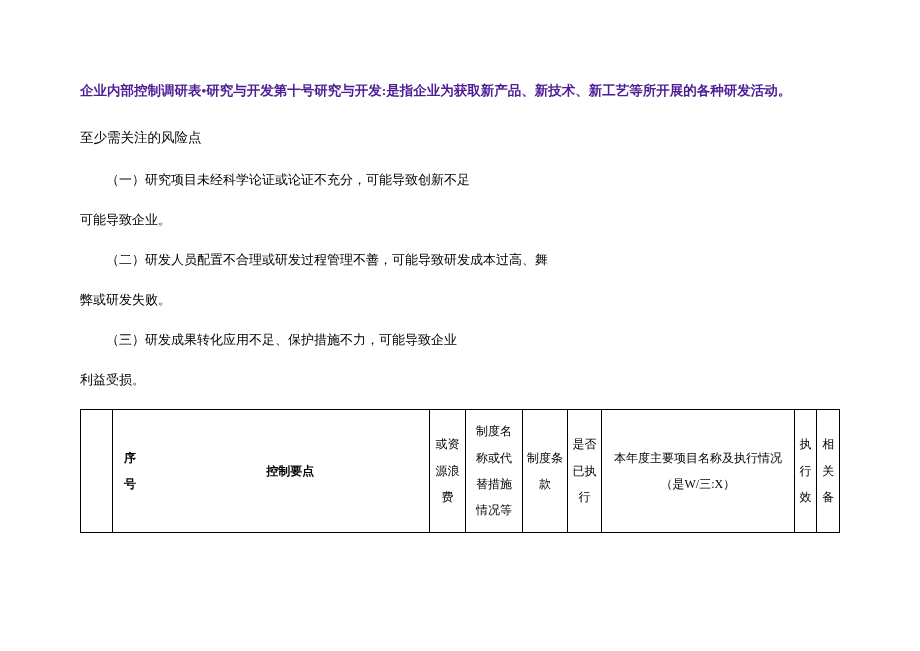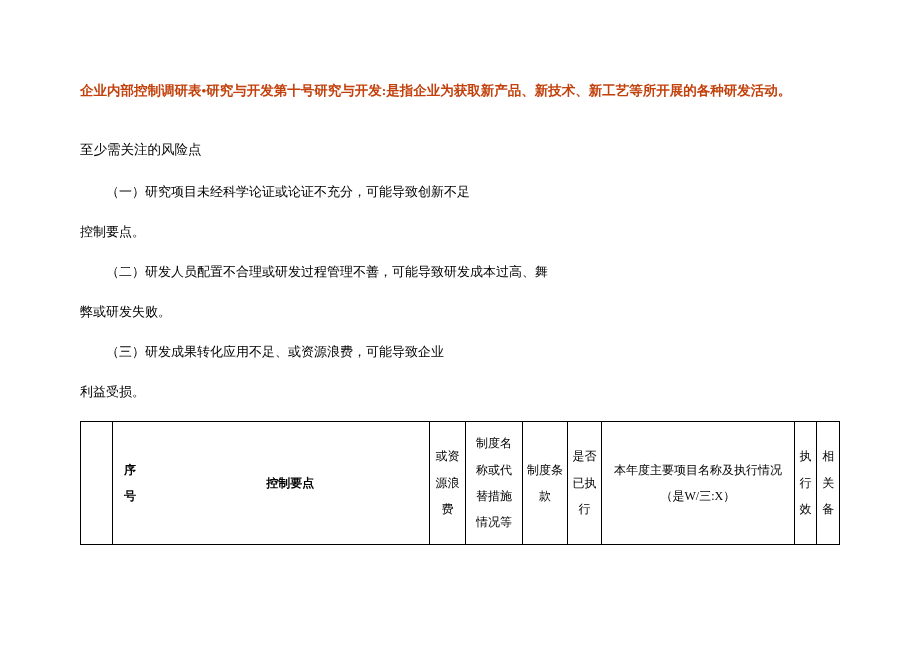--- a/index.html
+++ b/index.html
@@ -5,24 +5,24 @@
     * { margin: 0; padding: 0; box-sizing: border-box; }
     body {
       background: #fff;
       font-family: "SimSun", "宋体", serif;
       font-size: 14px;
       color: #000;
       padding: 80px 80px 40px 80px;
       width: 920px;
     }
     .title-line {
-      color: #c2410c;
+      color: #4c1d95;
       font-weight: bold;
       font-size: 13.5px;
-      margin-bottom: 39px;
+      margin-bottom: 27px;
       line-height: 1.6;
     }
     .section-heading {
       font-weight: normal;
       font-size: 13.5px;
       margin-bottom: 22px;
     }
     .para-indent {
       text-indent: 2em;
       line-height: 1.7;
@@ -63,26 +63,26 @@
     .col-note { width: 20px; }
   </style>
 </head>
 <body>
 
 <div class="title-line">企业内部控制调研表•研究与开发第十号研究与开发:是指企业为获取新产品、新技术、新工艺等所开展的各种研发活动。</div>
 
 <div class="section-heading">至少需关注的风险点</div>
 
 <p class="para-indent">（一）研究项目未经科学论证或论证不充分，可能导致创新不足</p>
-<p class="para-flush">控制要点。</p>
+<p class="para-flush">可能导致企业。</p>
 
 <p class="para-indent">（二）研发人员配置不合理或研发过程管理不善，可能导致研发成本过高、舞</p>
 <p class="para-flush">弊或研发失败。</p>
 
-<p class="para-indent">（三）研发成果转化应用不足、或资源浪费，可能导致企业</p>
+<p class="para-indent">（三）研发成果转化应用不足、保护措施不力，可能导致企业</p>
 <p class="para-flush">利益受损。</p>
 
 <table class="ctrl">
   <colgroup>
     <col class="col-seq">
       <col class="col-main">
       <col class="col-set">
       <col class="col-sys">
     <col class="col-clause">
       <col class="col-exec">

